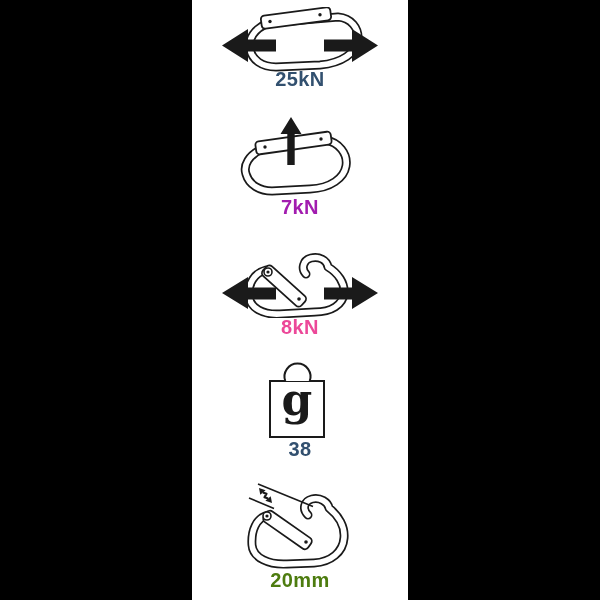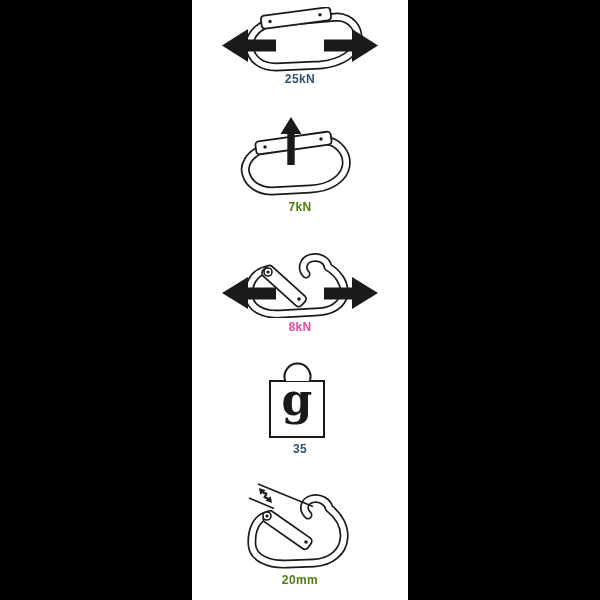--- a/index.html
+++ b/index.html
@@ -1,20 +1,20 @@
 <!DOCTYPE html>
 <html><head>
 <meta charset="utf-8">
 <style>
   html,body{margin:0;padding:0;background:#000;}
   .canvas{position:relative;width:600px;height:600px;background:#000;overflow:hidden;}
   .panel{position:absolute;left:192px;top:0;width:216px;height:600px;background:#fff;}
   .fig{position:absolute;left:0;width:216px;display:block;}
   .lbl{position:absolute;left:0;width:216px;text-align:center;
-       font-family:"Liberation Sans",sans-serif;font-weight:bold;font-size:12px;
+       font-family:"Liberation Sans",sans-serif;font-weight:bold;font-size:20px;
        letter-spacing:.4px;line-height:18px;}
   
   .to{fill:none;stroke:currentColor;stroke-width:9;stroke-linejoin:round;stroke-linecap:round;}
   .ti{fill:none;stroke:#fff;stroke-width:5.6;stroke-linejoin:round;stroke-linecap:round;}
   .gate{fill:#fff;stroke:currentColor;stroke-width:1.8;}
   .riv{fill:currentColor;}
   .pivc{fill:#fff;stroke:currentColor;stroke-width:1.6;}
   .arr{fill:currentColor;stroke:none;}
   .wt{fill:#fff;stroke:currentColor;stroke-width:2;}
   .knob{fill:#fff;stroke:currentColor;stroke-width:2;}
@@ -52,21 +52,21 @@
       </g>
       <g>
         <g transform="rotate(-8 101.5 35)">
             <rect class="gate" x="63.5" y="28.5" width="76" height="13" rx="3.5"></rect>
           </g>
         <circle class="riv" cx="73" cy="39" r="1.7"></circle>
         <circle class="riv" cx="129" cy="31" r="1.7"></circle>
       </g>
       <polygon class="arr" points="99,9 109.5,26 102.7,26 102.7,57 95.3,57 95.3,26 88.5,26"></polygon>
     </svg>
-    <div class="lbl" style="top: 198px; color: #4d7c0f;">7kN</div>
+    <div class="lbl" style="top: 198px; color: #a21caf;">7kN</div>
 
     <svg class="fig" style="top: 246px; color: rgb(26, 26, 26);" width="216" height="72" viewBox="0 0 216 72">
       <g>
         <path class="to" d="M114,28 C109,23 111,14 119,12 C127,10 135,14 136,21 C146,27 153,37 152,47 C151,59 139,66 123,66 L88,68 C71,69 58,62 57,50 C56,38 62,27 74,24"></path>
         <path class="ti" d="M114,28 C109,23 111,14 119,12 C127,10 135,14 136,21 C146,27 153,37 152,47 C151,59 139,66 123,66 L88,68 C71,69 58,62 57,50 C56,38 62,27 74,24"></path>
       </g>
       <g>
         <g transform="rotate(42 92 40)">
             <rect class="gate" x="66" y="33.5" width="52" height="13" rx="4"></rect>
           </g>
@@ -77,21 +77,21 @@
       <polygon class="arr" points="30,47 56,31 56,41.5 84,41.5 84,53.5 56,53.5 56,63"></polygon>
       <polygon class="arr" points="186,47 160,31 160,41.5 132,41.5 132,53.5 160,53.5 160,63"></polygon>
     </svg>
     <div class="lbl" style="top: 318px; color: #ec4899;">8kN</div>
 
     <svg class="fig" style="top: 361px; color: rgb(26, 26, 26);" width="216" height="78" viewBox="0 0 216 78">
       <rect class="wt" x="78" y="20" width="54" height="56"></rect>
       <path class="knob" d="M93.3,20 A13,13 0 1 1 117.7,20"></path>
       <text class="wg" x="105" y="54">g</text>
     </svg>
-    <div class="lbl" style="top: 440px; color: rgb(50, 80, 111);">35</div>
+    <div class="lbl" style="top: 440px; color: rgb(50, 80, 111);">38</div>
 
     <svg class="fig" style="top: 471px; color: rgb(26, 26, 26);" width="216" height="98" viewBox="0 0 216 98">
       <g>
         <path class="to" d="M116,44 C110,38 112,30 120,28 C128,26 136,31 137,37 C147,45 153,56 152,67 C151,81 139,91 122,92 L95,93 C77,94 61,87 60,74 C59,60 64,47 76,44"></path>
         <path class="ti" d="M116,44 C110,38 112,30 120,28 C128,26 136,31 137,37 C147,45 153,56 152,67 C151,81 139,91 122,92 L95,93 C77,94 61,87 60,74 C59,60 64,47 76,44"></path>
       </g>
       <g>
         <g transform="rotate(35 95.5 59)">
             <rect class="gate" x="68.5" y="52.5" width="54" height="13" rx="4"></rect>
           </g>

